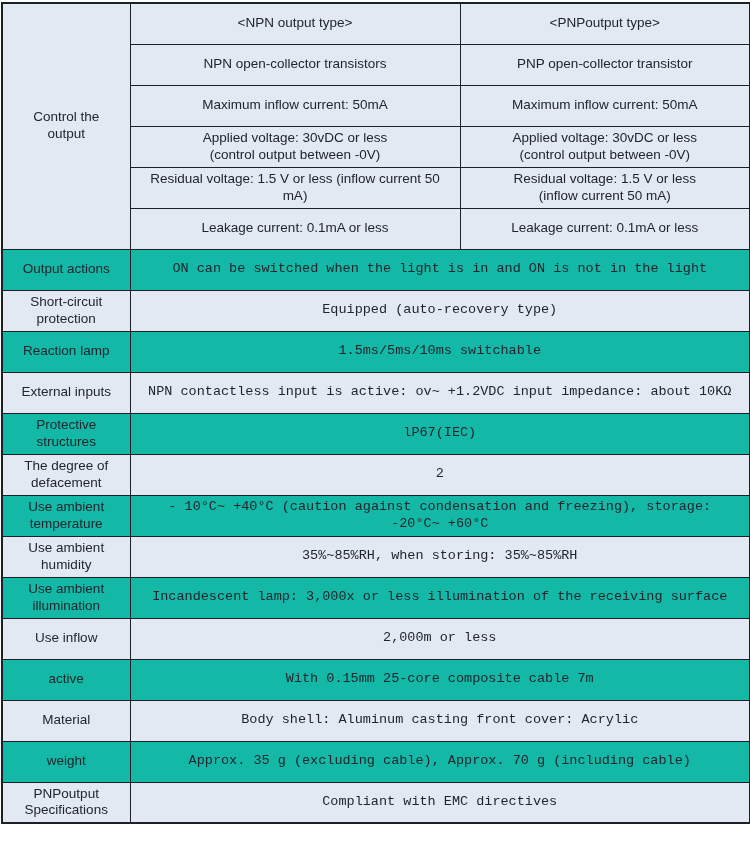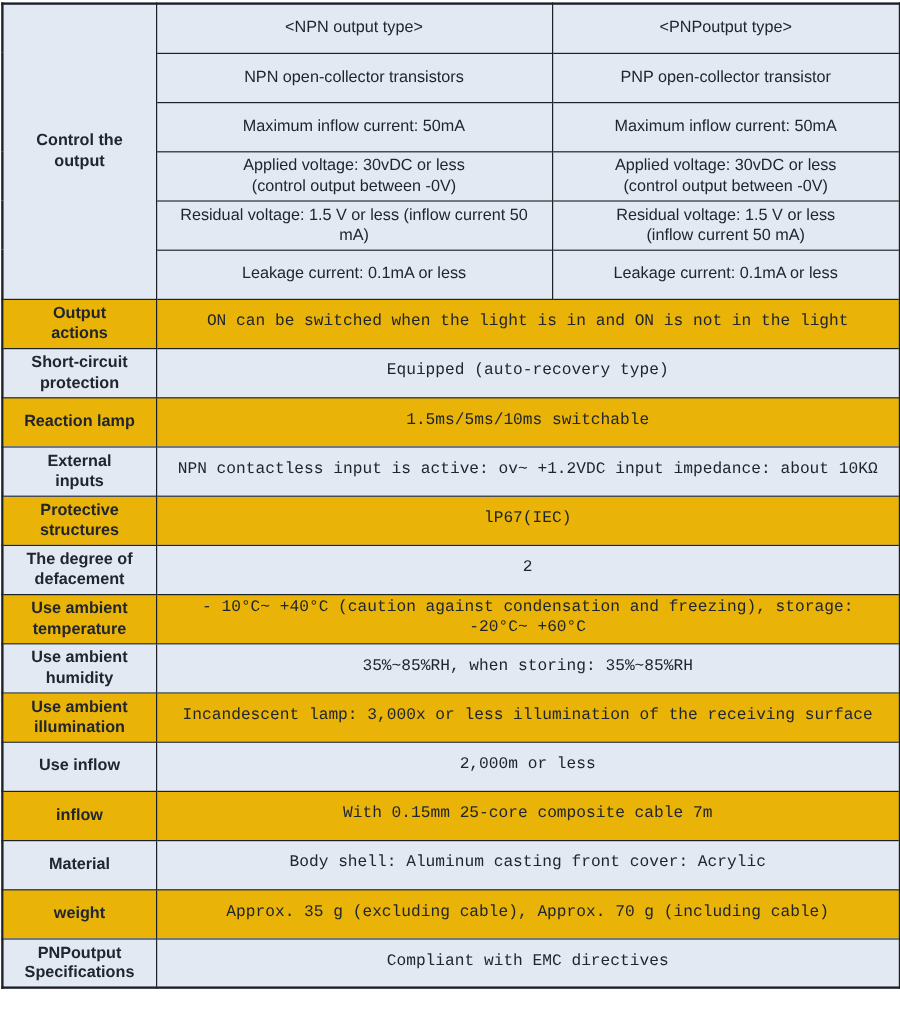--- a/index.html
+++ b/index.html
@@ -33,29 +33,28 @@
     padding: 3px 16px;
     white-space: pre-line;
     overflow: hidden;
   }
   table.spec-table tr { height: 41px; }
   td.label-cell {
     text-align: left;
     padding-left: 10px;
     padding-right: 6px;
     font-size: 14px;
-    font-weight: bold;
   }
   td.value-cell {
     padding-top: 9px;
     padding-bottom: 3px;
     font-family: Liberation Mono, monospace;
   }
   .blue { background: var(--row-alt, #e3e9f2); }
-  .white { background: #eab308; }
+  .white { background: #14b8a6; }
 </style>
 </head>
 <body>
 
 <div class="page">
   <table class="spec-table">
     <colgroup>
       <col style="width:128px">
       <col style="width:330px">
       <col style="width:290px">
@@ -126,21 +125,21 @@
       </tr>
       <tr>
         <td class="label-cell white">Use ambient illumination</td>
         <td colspan="2" class="value-cell white">Incandescent lamp: 3,000x or less illumination of the receiving surface</td>
       </tr>
       <tr>
         <td class="label-cell blue">Use inflow</td>
         <td colspan="2" class="value-cell blue">2,000m or less</td>
       </tr>
       <tr>
-        <td class="label-cell white">inflow</td>
+        <td class="label-cell white">active</td>
         <td colspan="2" class="value-cell white">With 0.15mm 25-core composite cable 7m</td>
       </tr>
       <tr>
         <td class="label-cell blue">Material</td>
         <td colspan="2" class="value-cell blue">Body shell: Aluminum casting front cover: Acrylic</td>
       </tr>
       <tr>
         <td class="label-cell white">weight</td>
         <td colspan="2" class="value-cell white">Approx. 35 g (excluding cable), Approx. 70 g (including cable)</td>
       </tr>

